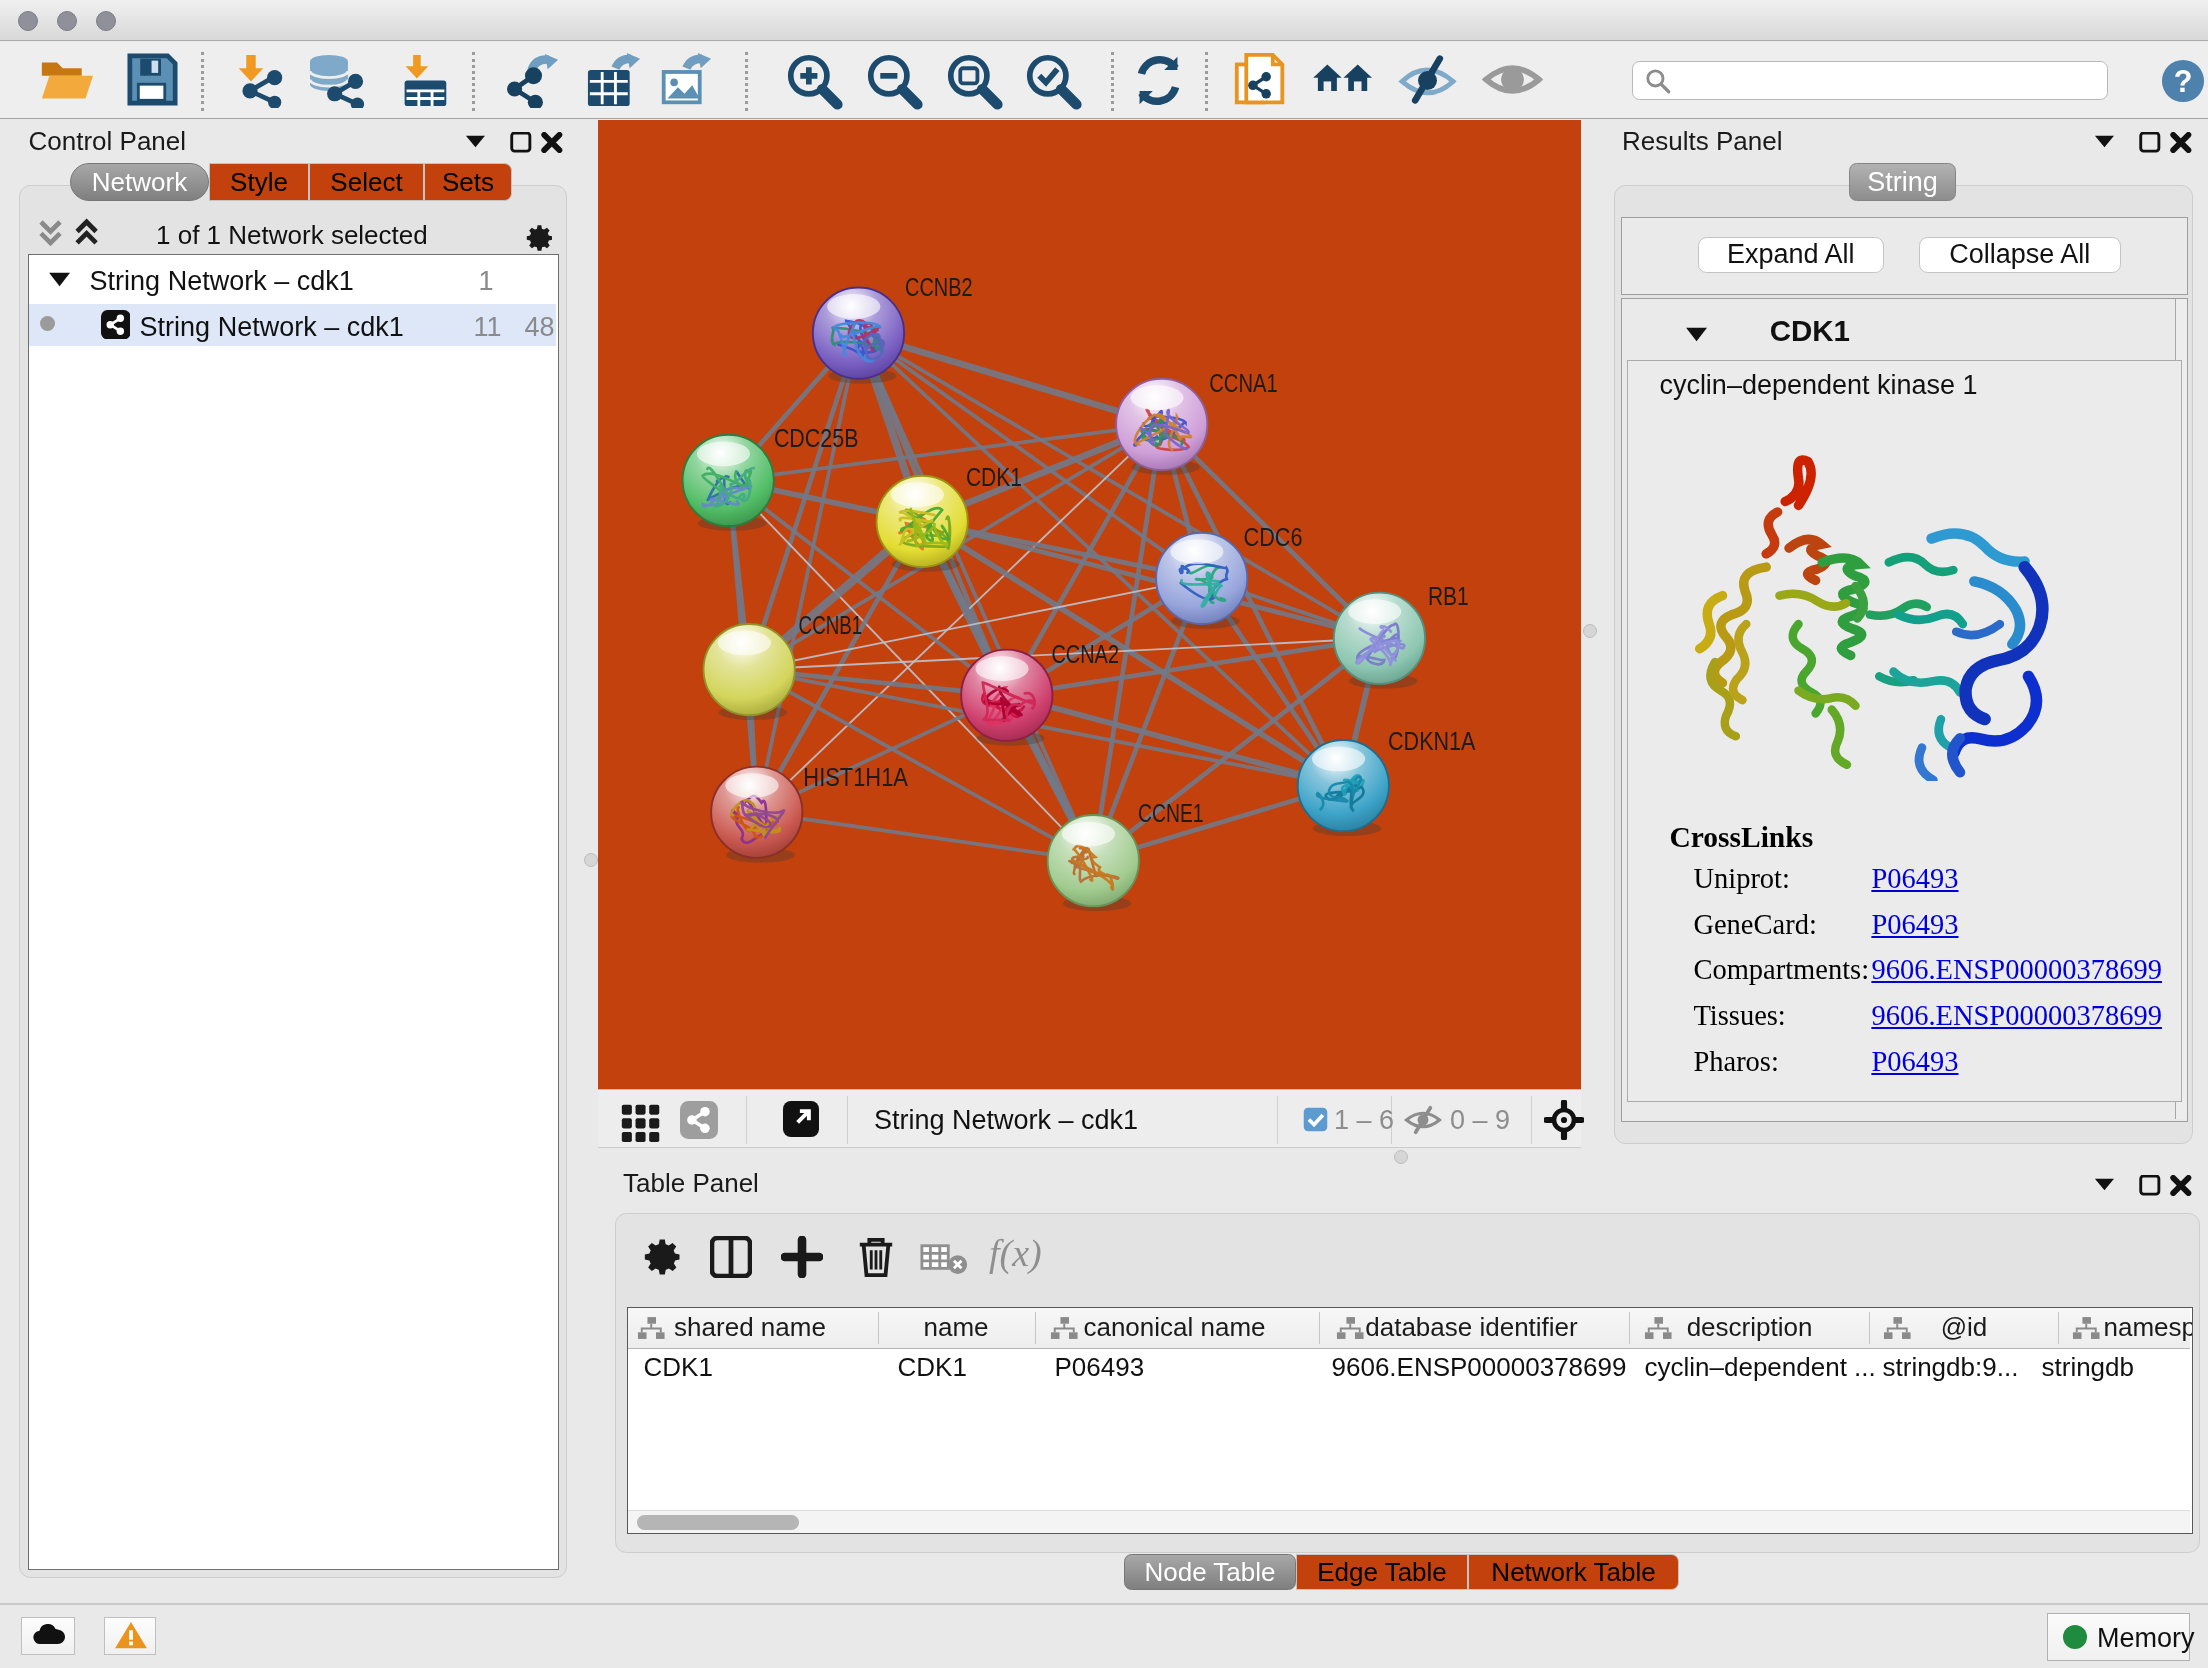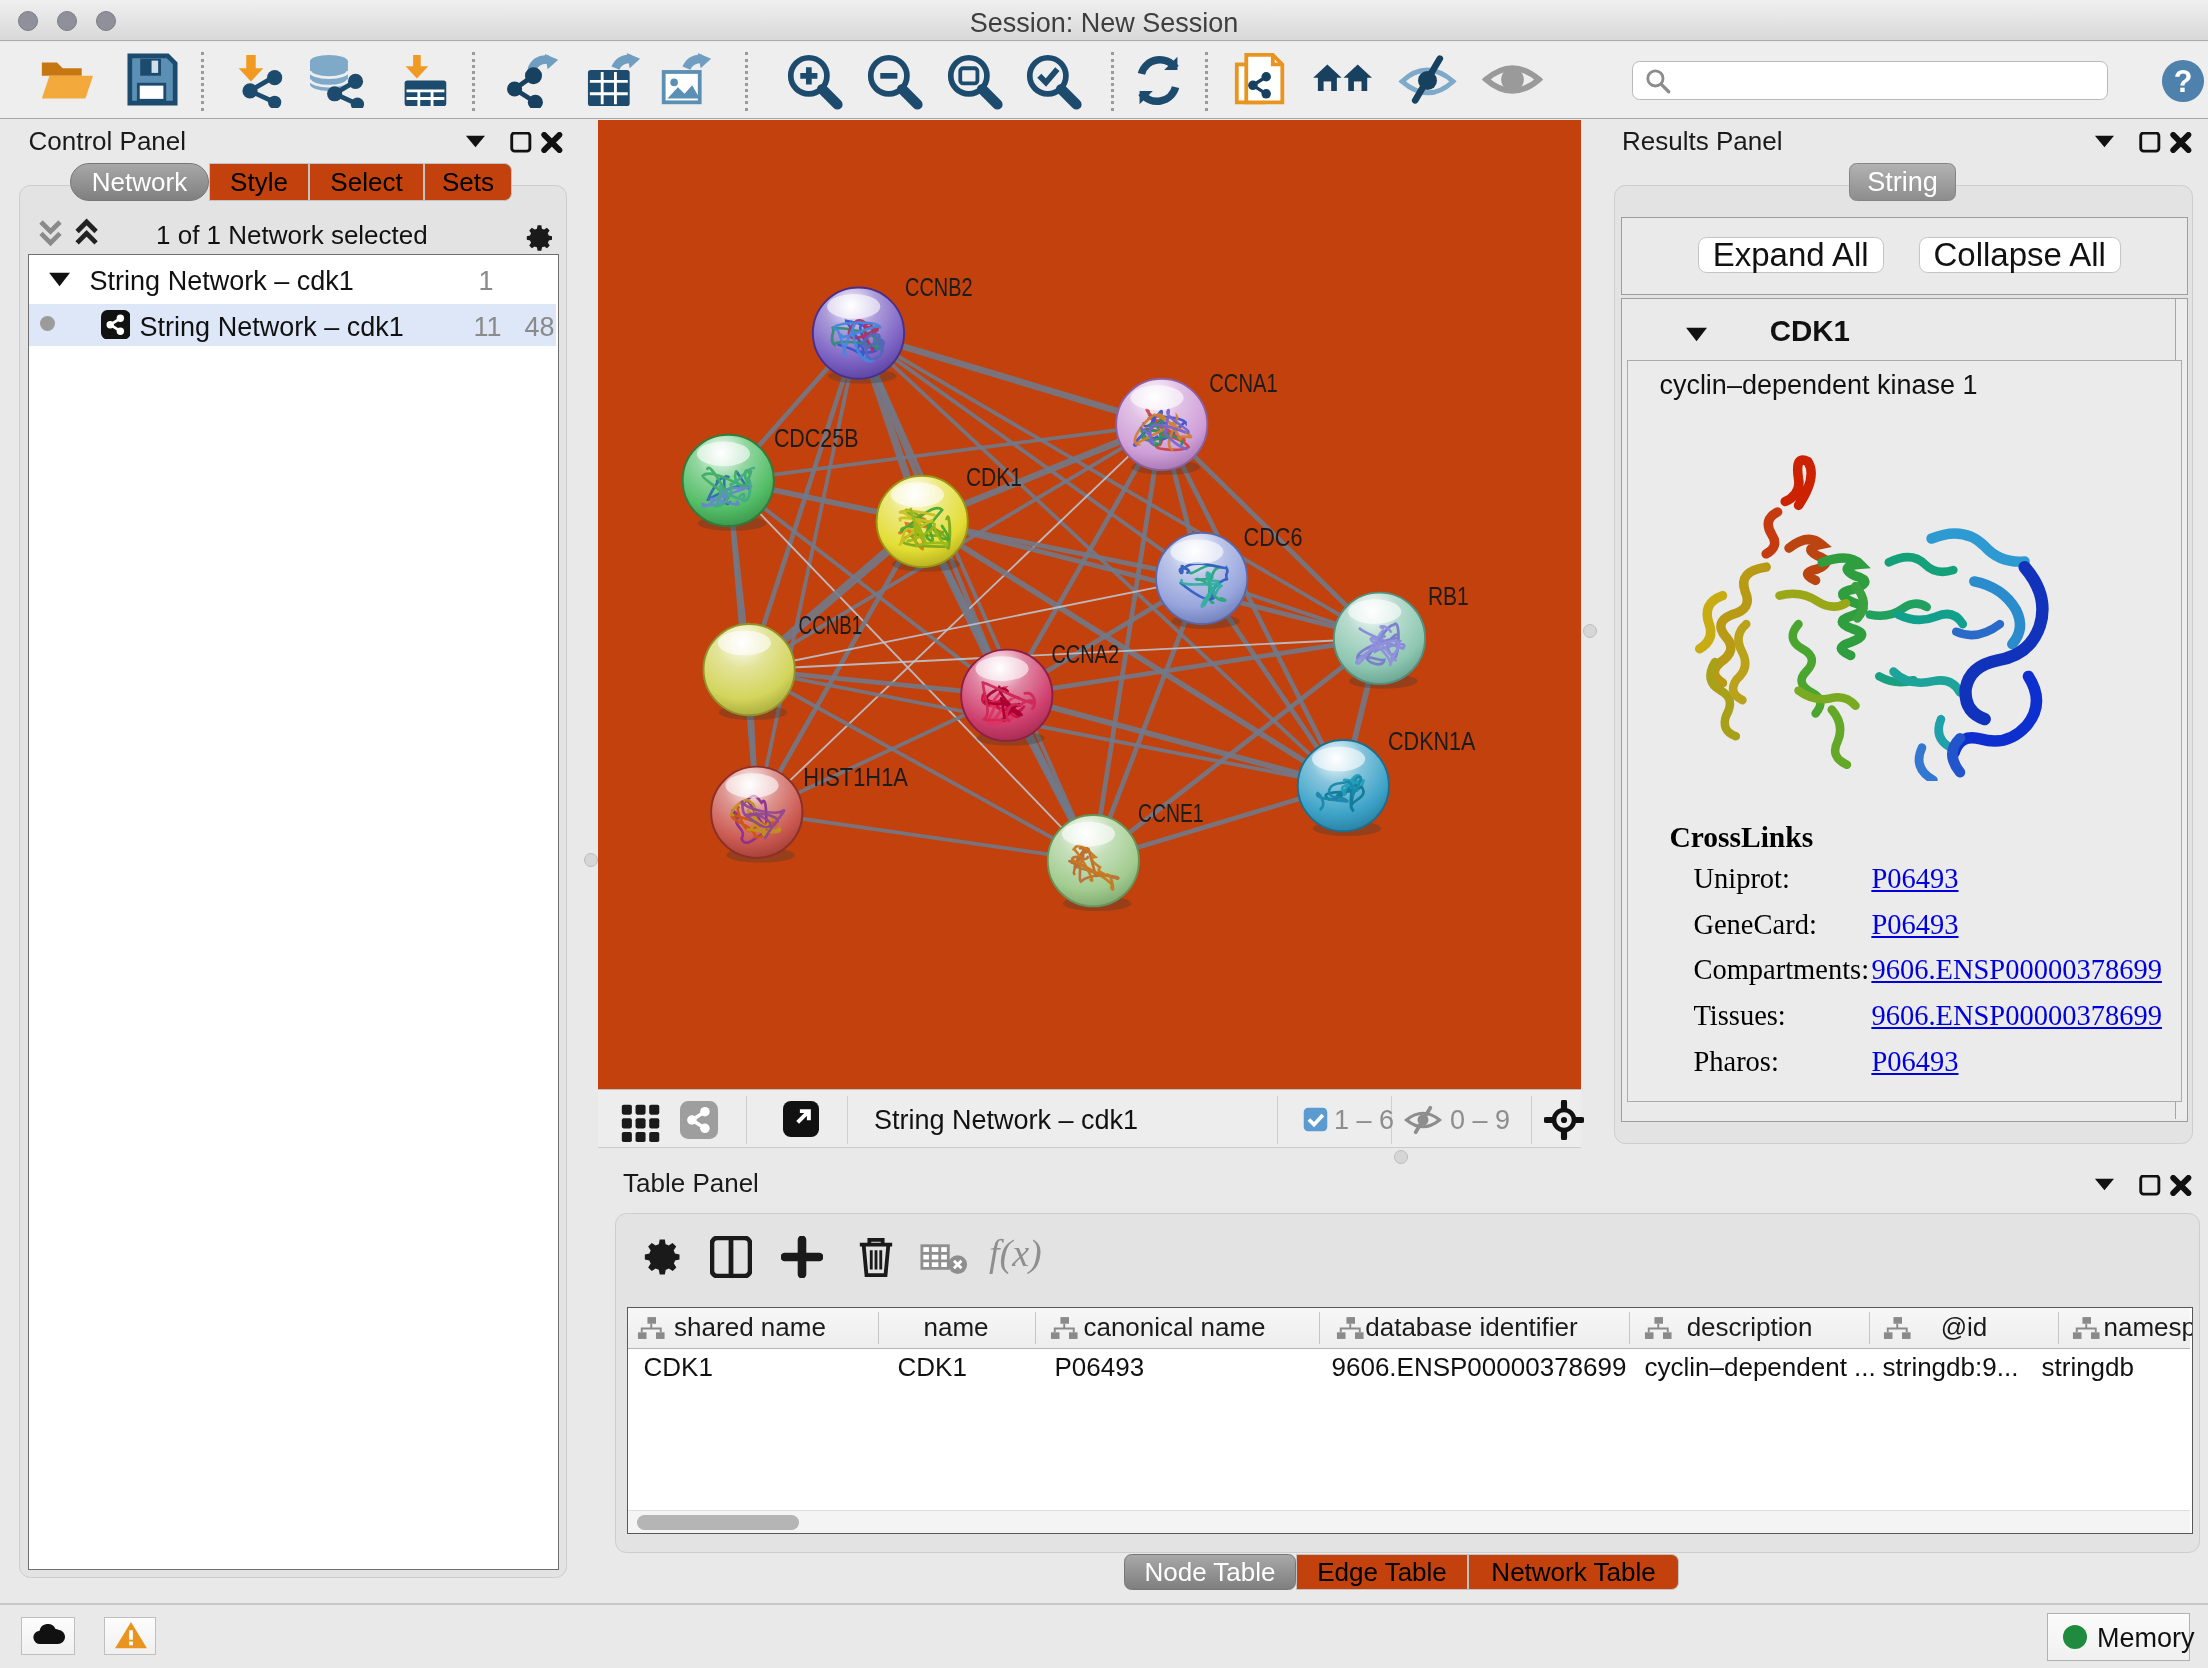--- a/index.html
+++ b/index.html
@@ -39,21 +39,21 @@
 #netpanel { position:absolute; left:598px; top:120px; width:983px; height:969px; background:#c2410c; }
 #netbar { position:absolute; left:598px; top:1089px; width:983px; height:59px;
   background:#ededed; border-top:1.9px solid #bdbdbd; border-bottom:1px solid #cccccc; }
 .nbsep { position:absolute; top:5.7px; height:48px; border-left:1.9px solid #cfcfcf; }
 
 #rp-gray { position:absolute; left:1614px; top:185px; width:579px; height:959px;
   background:#e3e3e3; border:1.9px solid #cdcdcd; border-radius:11.4px; }
 #rp-box1 { position:absolute; left:5.7px; top:31px; width:567px; height:78px;
   background:#eaeaea; border:1.9px solid #9e9e9e; }
 .btn { position:absolute; background:#ffffff; border:1.9px solid #c4c4c4; border-radius:8.6px;
-  font-size:33px; color:#111; text-align:center; }
+  font-size:27px; color:#111; text-align:center; }
 #rp-box2 { position:absolute; left:5.7px; top:112px; width:567px; height:824px;
   background:#eaeaea; border:1.9px solid #9e9e9e; }
 #rp-content { position:absolute; left:5.7px; top:61px; width:555px; height:742px;
   background:#ebebeb; border:1px solid #ababab; }
 .serif { font-family:"Liberation Serif", serif; }
 .xlink { color:#0000dd; text-decoration:underline; }
 
 #tp-gray { position:absolute; left:615px; top:1213px; width:1585px; height:340px;
   background:#e3e3e3; border:1.9px solid #cdcdcd; border-radius:11.4px; }
 #tp-table { position:absolute; left:10.5px; top:93px; width:1566px; height:227px;
@@ -79,21 +79,20 @@
 .small-grip { position:absolute; width:14.3px; height:14.3px; border-radius:50%;
   background:#d6d6d6; border:1px solid #bdbdbd; }
 </style>
 </head>
 <body>
 
 <div id="titlebar">
   <div class="tl" style="left:18px;"></div>
   <div class="tl" style="left:57px;"></div>
   <div class="tl" style="left:96px;"></div>
-  <div id="title">Session: New Session</div>
 </div>
 
 <div id="toolbar">
   <div class="tsep" style="left:201px;"></div>
   <div class="tsep" style="left:472px;"></div>
   <div class="tsep" style="left:745px;"></div>
   <div class="tsep" style="left:1111px;"></div>
   <div class="tsep" style="left:1205px;"></div>
 
   <svg class="ticon" style="left:38px;" width="57" height="55" viewBox="0 0 60 58">

